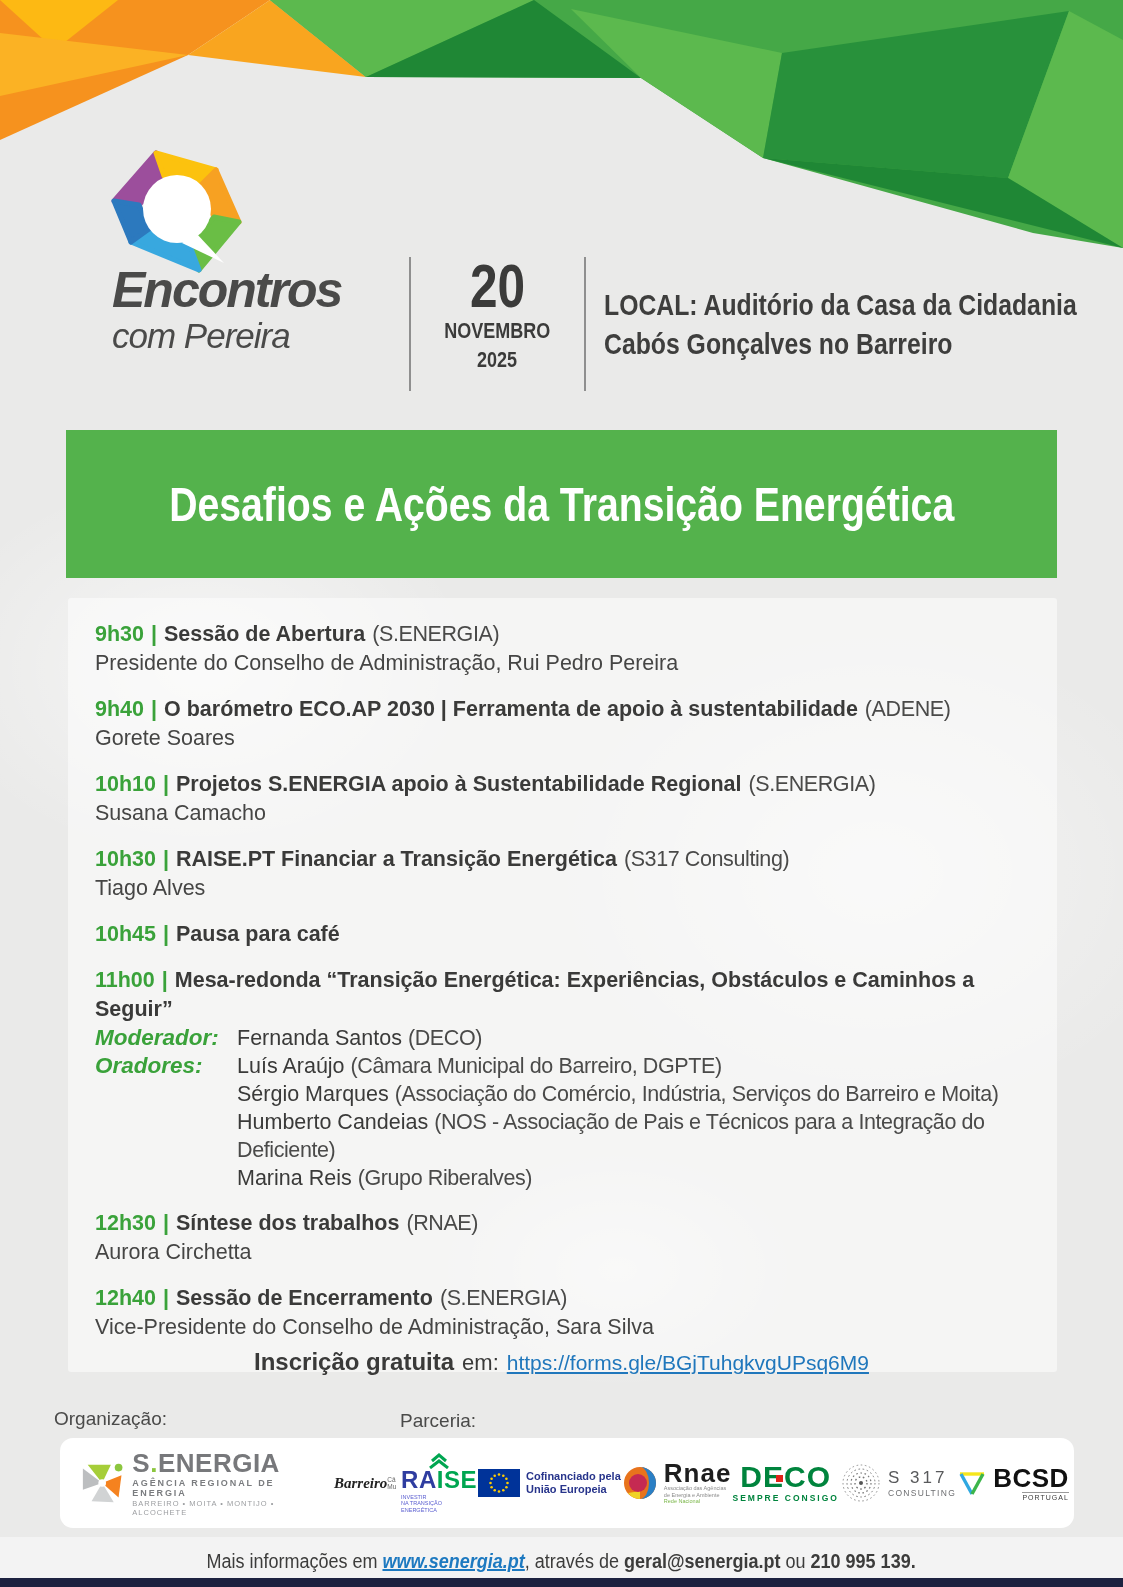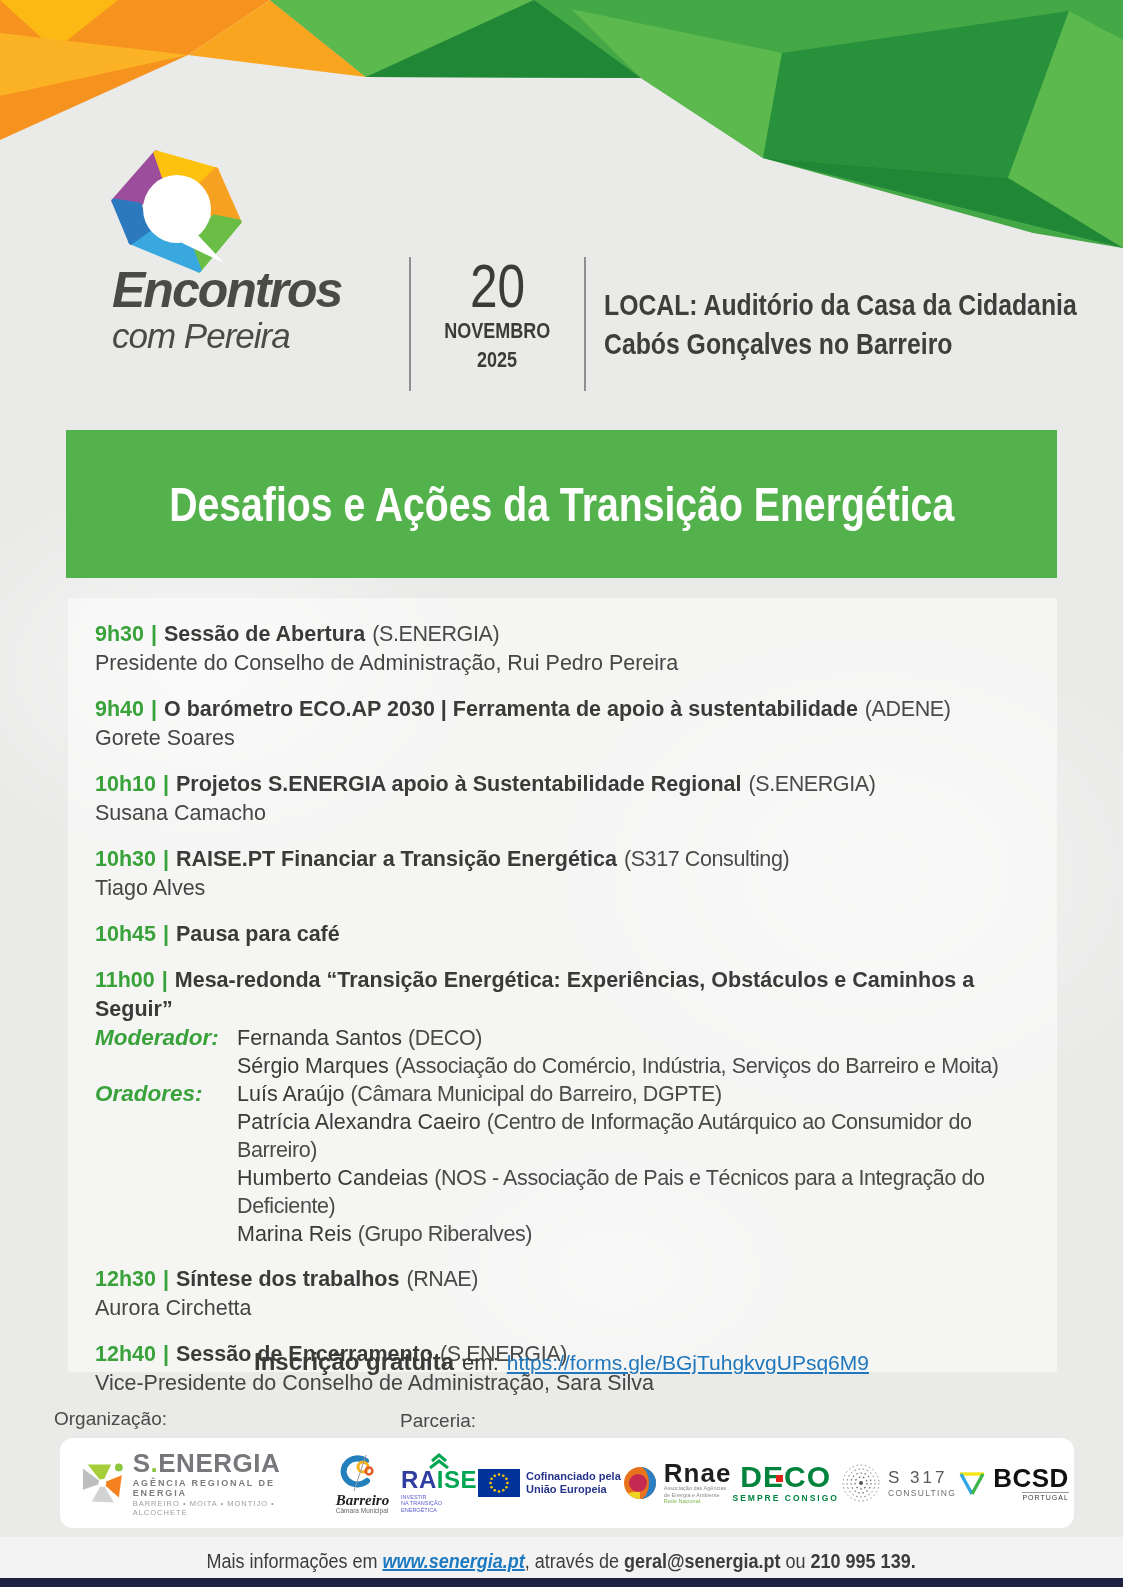--- a/index.html
+++ b/index.html
@@ -12,21 +12,21 @@
       #EAEAE9;}
   .abs{position:absolute;}
   svg{display:block;}
 
   
   .wordmark{left:112px;top:264px;}
   .wm-main{font-size:50px;font-weight:bold;font-style:italic;color:#4A4A49;letter-spacing:-2px;line-height:52px;}
   .wm-sub{font-size:35px;font-style:italic;color:#4A4A49;letter-spacing:-1px;line-height:40px;}
   .vsep{width:2px;height:134px;background:#8f8f8f;top:257px;}
   .datecol{left:409px;top:256px;width:176px;text-align:center;color:#3B3B3A;}
-  .date-day{font-size:62px;font-weight:normal;line-height:60px;text-align:center;}
+  .date-day{font-size:62px;font-weight:bold;line-height:60px;text-align:center;}
   .date-sm{font-size:22.5px;font-weight:bold;line-height:29px;}
   .cond{display:inline-block;transform:scaleX(0.8);transform-origin:center;white-space:nowrap;}
   .condL{display:inline-block;transform:scaleX(0.84);transform-origin:left center;white-space:nowrap;}
   .location{left:604px;top:285px;font-size:29.5px;font-weight:bold;color:#3E3E3D;line-height:39px;}
 
   
   .banner{left:66px;top:430px;width:991px;height:148px;background:#54B24C;text-align:center;}
   .banner-title{line-height:148px;font-size:49px;font-weight:bold;color:#ffffff;}
 
   
@@ -54,21 +54,21 @@
 
   
   .flabel{font-size:19px;color:#4A4A49;text-align:center;}
   .card{background:#ffffff;border-radius:13px;top:1438px;height:90px;display:flex;align-items:center;}
   .orgcard{left:60px;width:318px;padding:0 20px;justify-content:center;gap:8px;}
   .partnercard{left:396px;width:670px;justify-content:space-evenly;padding:0 4px;}
   .sen-name{font-size:26px;font-weight:bold;color:#77787B;letter-spacing:0.5px;line-height:26px;}
   .sen-dot{color:#8CC63F;}
   .sen-l1{font-size:9px;color:#7A7C7F;letter-spacing:1.9px;font-weight:bold;margin-top:2px;}
   .sen-l2{font-size:7.5px;color:#9B9DA0;letter-spacing:1px;margin-top:1px;}
-  .barreiro{display:flex;flex-direction:column;align-items:flex-start;width:64px;}
+  .barreiro{display:flex;flex-direction:row;align-items:center;width:64px;}
   .bar-name{font-family:"Liberation Serif",serif;font-style:italic;font-weight:bold;font-size:15px;color:#222;line-height:14px;}
   .bar-sub{font-size:6.5px;color:#666;}
   .pitem{display:flex;align-items:center;gap:6px;}
   .pcol{display:flex;flex-direction:column;align-items:center;}
   .raise-word{font-size:24px;font-weight:bold;letter-spacing:0.5px;line-height:22px;}
   .raise-p1{color:#2F3DA0;}.raise-p2{color:#00A651;}
   .raise-sub{font-size:5.5px;color:#5A5ED0;line-height:6.5px;align-self:flex-start;margin-top:3px;}
   .eu-text{font-size:11px;font-weight:bold;color:#27348B;line-height:13px;}
   .rnae-word{font-size:26px;font-weight:bold;color:#1E1E1E;letter-spacing:1px;line-height:24px;}
   .rnae-sub{font-size:5.5px;color:#8A8A8A;line-height:6.5px;}
@@ -170,30 +170,29 @@
       <div><span class="t-time">10h45</span><span class="t-pipe">|</span><span class="t-title">Pausa para café</span></div>
     </div>
 
     <div class="session">
       <div style="line-height:29px"><span class="t-time">11h00</span><span class="t-pipe">|</span><span class="t-title">Mesa-redonda “Transição Energética: Experiências, Obstáculos e Caminhos a Seguir”</span></div>
       <div class="rt-row">
         <span class="rt-label">Moderador:</span>
         <span><span class="rt-name" style="font-weight:normal">Fernanda Santos</span><span class="rt-org">(DECO)</span></span>
       </div>
       <div class="rt-row">
+        <span class="rt-label">Oradores:</span>
+        <span><span class="rt-name" style="font-weight:normal">Luís Araújo</span><span class="rt-org">(Câmara Municipal do Barreiro, DGPTE)</span></span>
+      </div>
+      <div class="rt-row">
         <span class="rt-label"></span>
         <span><span class="rt-name" style="font-weight:normal">Sérgio Marques</span><span class="rt-org">(Associação do Comércio, Indústria, Serviços do Barreiro e Moita)</span></span>
       </div>
       <div class="rt-row">
-        <span class="rt-label">Oradores:</span>
-        <span><span class="rt-name" style="font-weight:normal">Luís Araújo</span><span class="rt-org">(Câmara Municipal do Barreiro, DGPTE)</span></span>
-      </div>
-      <div class="rt-row">
         <span class="rt-label"></span>
-        <span><span class="rt-name" style="font-weight:normal">Patrícia Alexandra Caeiro</span><span class="rt-org">(Centro de Informação Autárquico ao Consumidor do Barreiro)</span></span>
       </div>
       <div class="rt-row">
         <span class="rt-label"></span>
         <span><span class="rt-name" style="font-weight:normal">Humberto Candeias</span><span class="rt-org">(NOS - Associação de Pais e Técnicos para a Integração do Deficiente)</span></span>
       </div>
       <div class="rt-row">
         <span class="rt-label"></span>
         <span><span class="rt-name" style="font-weight:normal">Marina Reis</span><span class="rt-org">(Grupo Riberalves)</span></span>
       </div>
     </div>

